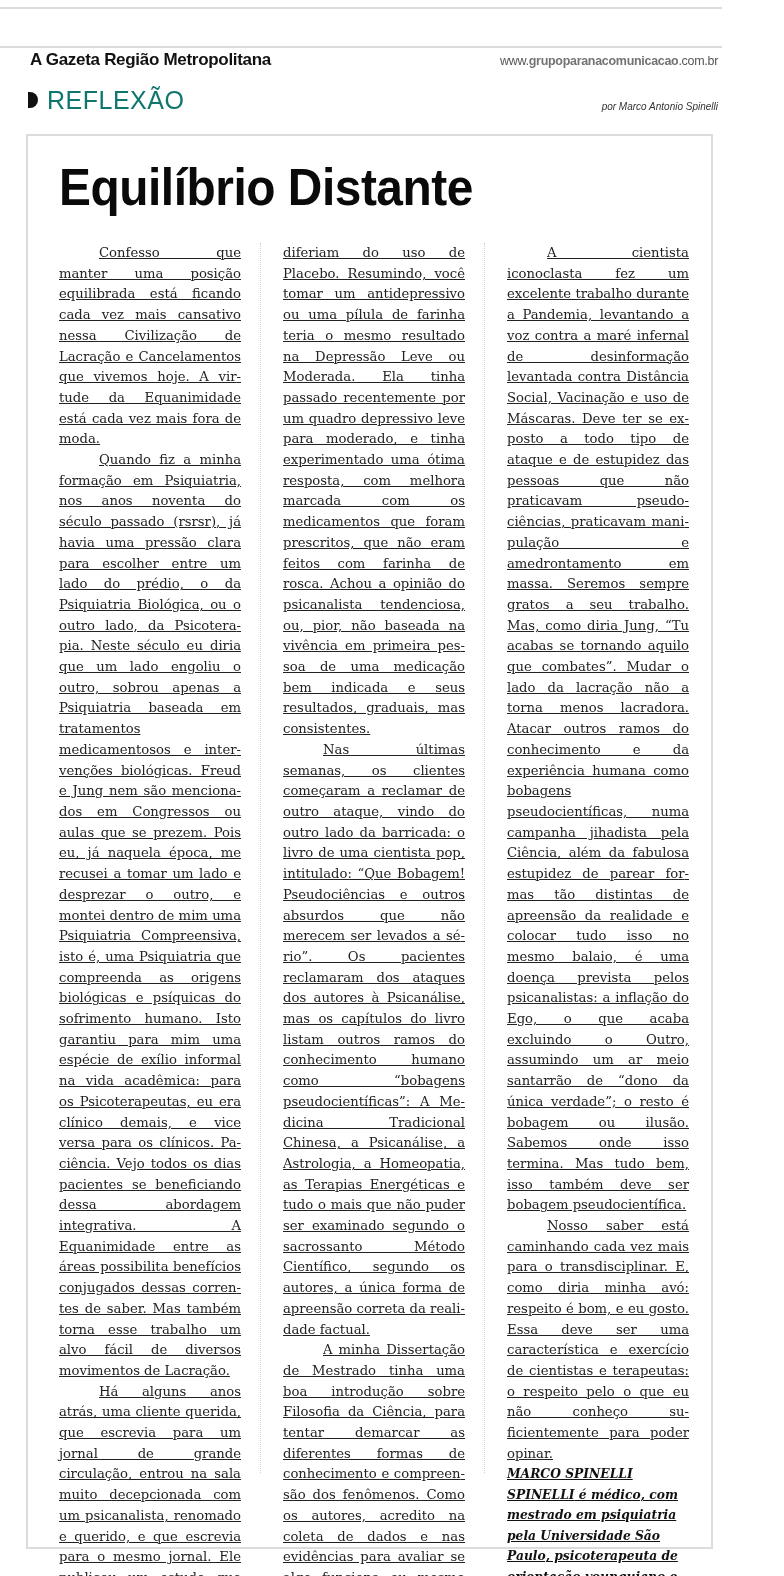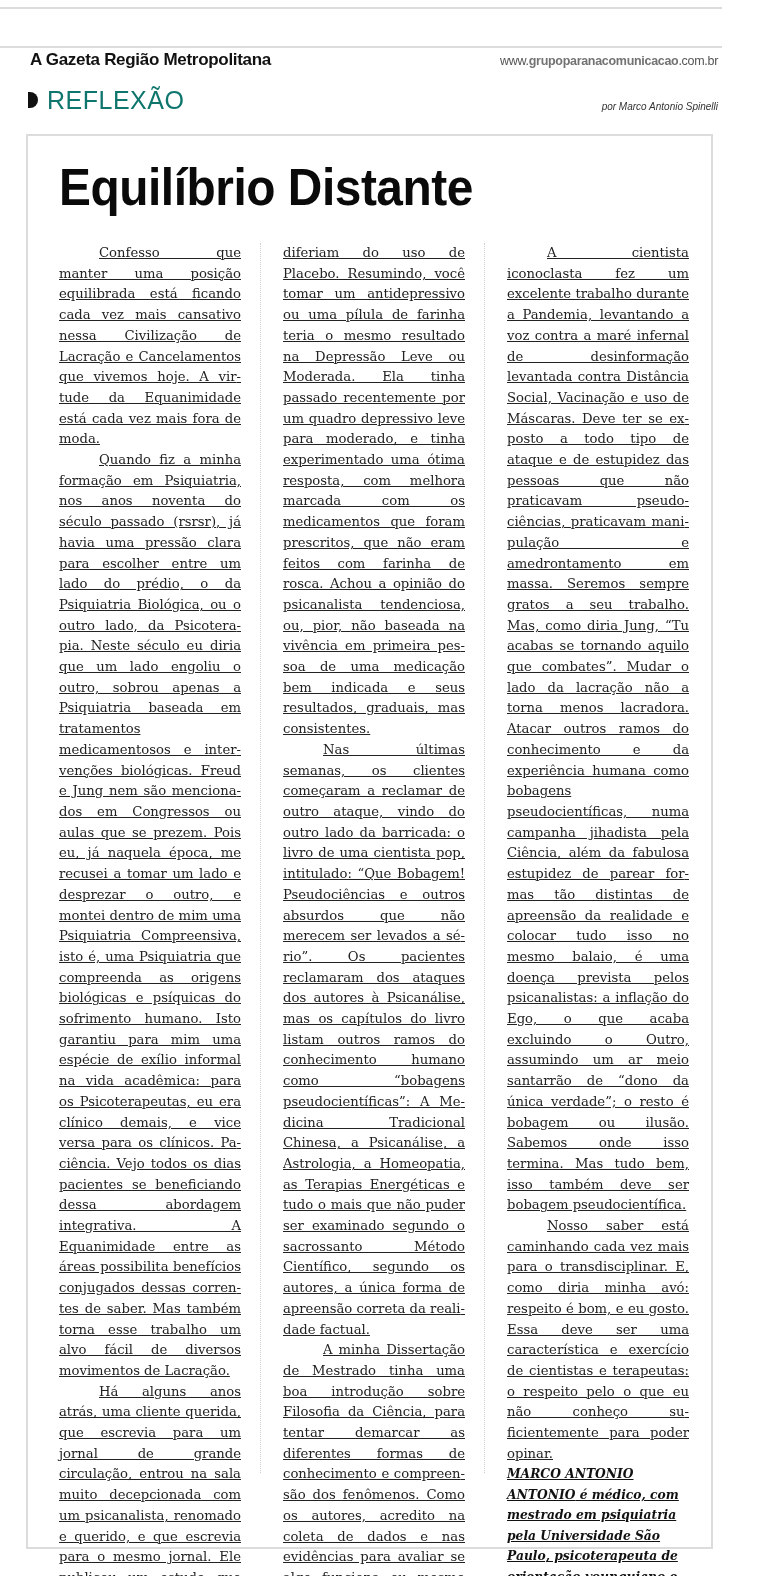--- a/index.html
+++ b/index.html
@@ -63,14 +63,14 @@
 
 <div class="col col2">
   <p>diferiam do uso de Placebo. Resumindo, você tomar um antidepressivo ou uma pí­lula de farinha teria o mes­mo resultado na Depressão Leve ou Moderada. Ela ti­nha passado recentemente por um quadro depressivo leve para moderado, e tinha experimentado uma ótima resposta, com melhora mar­cada com os medicamentos que foram prescritos, que não eram feitos com farinha de rosca. Achou a opinião do psicanalista tendencio­sa, ou, pior, não baseada na vivência em primeira pes­soa de uma medicação bem indicada e seus resultados, graduais, mas consistentes.</p>
   <p class="ind">Nas últimas semanas, os clientes começaram a reclamar de outro ataque, vindo do outro lado da bar­ricada: o livro de uma cien­tista pop, intitulado: “Que Bobagem! Pseudociências e outros absurdos que não merecem ser levados a sé­rio”. Os pacientes reclama­ram dos ataques dos autores à Psicanálise, mas os capí­tulos do livro listam outros ramos do conhecimento humano como “bobagens pseudocientíficas”: A Me­dicina Tradicional Chinesa, a Psicanálise, a Astrologia, a Homeopatia, as Terapias Energéticas e tudo o mais que não puder ser exami­nado segundo o sacrossanto Método Científico, segundo os autores, a única forma de apreensão correta da reali­dade factual.</p>
   <p class="ind">A minha Dissertação de Mestrado tinha uma boa in­trodução sobre Filosofia da Ciência, para tentar demar­car as diferentes formas de conhecimento e compreen­são dos fenômenos. Como os autores, acredito na coleta de dados e nas evidências para avaliar se algo funciona ou mesmo existe. Isso vale para tratamentos medica­mentosos e psicoterapias, sobretudo quando falham</p>
 </div>
 
 <div class="col col3">
   <p class="ind">A cientista iconoclasta fez um excelente trabalho durante a Pandemia, levan­tando a voz contra a maré infernal de desinformação levantada contra Distância Social, Vacinação e uso de Máscaras. Deve ter se ex­posto a todo tipo de ataque e de estupidez das pessoas que não praticavam pseudo­ciências, praticavam mani­pulação e amedrontamento em massa. Seremos sempre gratos a seu trabalho. Mas, como diria Jung, “Tu aca­bas se tornando aquilo que combates”. Mudar o lado da lacração não a torna menos lacradora. Atacar outros ra­mos do conhecimento e da experiência humana como bobagens pseudocientíficas, numa campanha jihadista pela Ciência, além da fabu­losa estupidez de parear for­mas tão distintas de apreen­são da realidade e colocar tudo isso no mesmo balaio, é uma doença prevista pelos psicanalistas: a inflação do Ego, o que acaba excluindo o Outro, assumindo um ar meio santarrão de “dono da única verdade”; o resto é bo­bagem ou ilusão. Sabemos onde isso termina. Mas tudo bem, isso também deve ser bobagem pseudocientífica.</p>
   <p class="ind">Nosso saber está cami­nhando cada vez mais para o transdisciplinar. E, como diria minha avó: respeito é bom, e eu gosto. Essa deve ser uma característica e exercício de cientistas e terapeutas: o respeito pelo o que eu não conheço su­ficientemente para poder opinar.</p>
-  <p class="bio"><span style="font-style:italic;">MARCO ANTONIO ANTONIO</span><span> é médico, com mestrado em psiquiatria pela Universidade São Paulo, psicoterapeuta de orientação younguiano e autor do livro “Stress o coelho de Alice tem sempre muita pressa”</span></p>
+  <p class="bio"><span style="font-style:italic;">MARCO SPINELLI SPINELLI</span><span> é médico, com mestrado em psiquiatria pela Universidade São Paulo, psicoterapeuta de orientação younguiano e autor do livro “Stress o coelho de Alice tem sempre muita pressa”</span></p>
 </div>
 
 </body></html>

